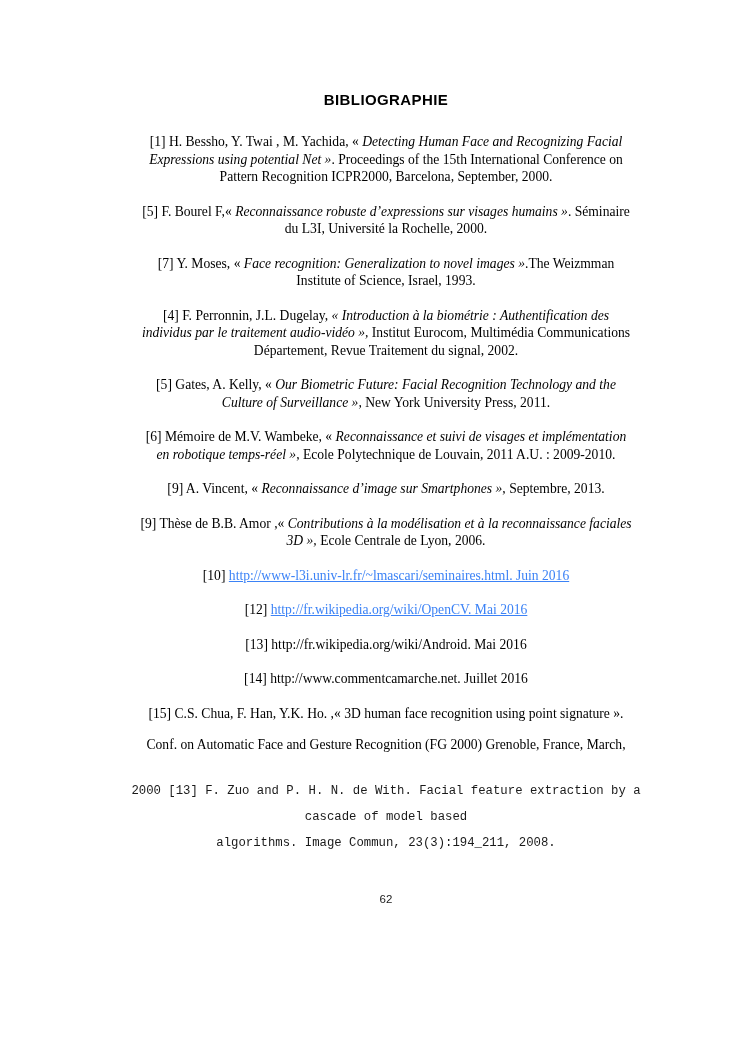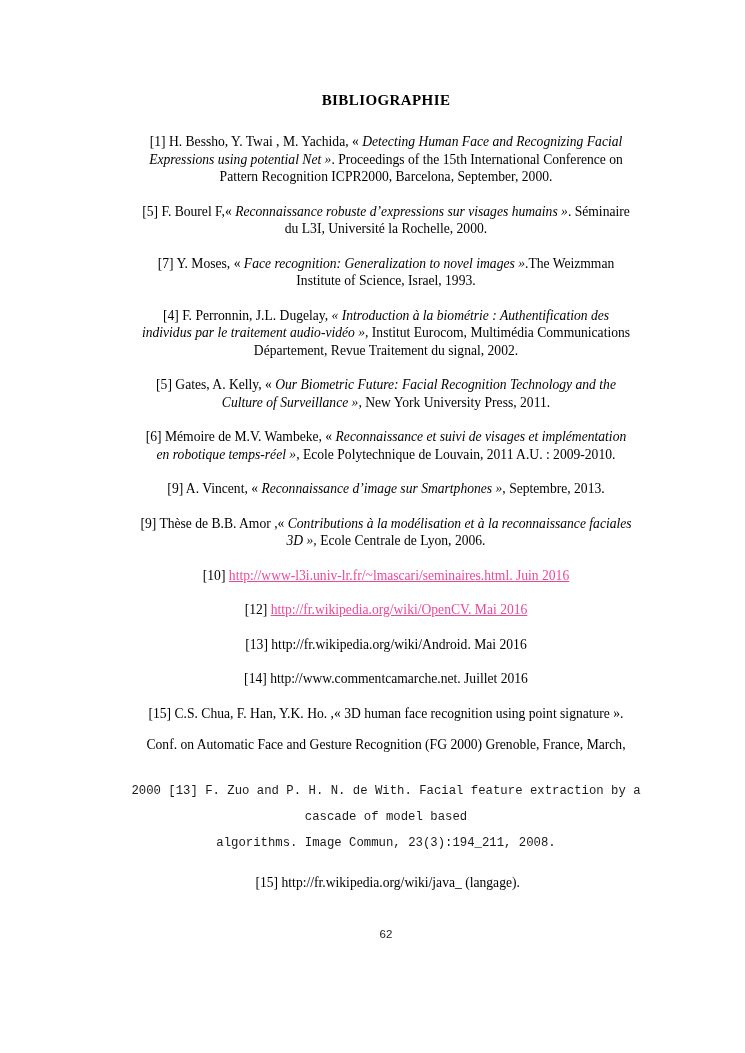--- a/index.html
+++ b/index.html
@@ -13,39 +13,39 @@
   }
   .page {
     box-sizing: border-box;
     width: 745px;
     height: 1053px;
     padding: 91px 79px 0 106px;
     background: #ffffff;
   }
   .content { width: 560px; }
   .doc-title {
-    font-family: Liberation Serif, serif;
+    font-family: Liberation Sans, sans-serif;
     font-weight: bold;
     font-size: 15px;
     line-height: 18px;
     text-align: center;
     letter-spacing: 0.4px;
     margin: 0 0 24px 0;
   }
   .entry {
     margin: 0 0 17px 0;
     font-size: 13.6px;
     line-height: 17.5px;
     white-space: pre-wrap;
     text-align: center;
   }
   .entry span, .entry a { white-space: pre-wrap; }
   .italic { font-style: italic; }
   a.link {
-    color: #ec4899;
+    color: #3b82f6;
     text-decoration: underline;
     cursor: pointer;
   }
   .gap-small  { margin-bottom: 14px; }
   .gap-smaller{ margin-bottom: 24px; }
   .sans-font {
     font-family: Liberation Mono, monospace;
     font-size: 12.3px;
     line-height: 26px;
     color: #1a1a1a;
@@ -85,17 +85,16 @@
         <p class="entry"><span class="text-run">[9] Thèse de B.B. Amor ,« </span><span class="italic">Contributions à la modélisation et à la reconnaissance faciales
 3D »,</span><span class="text-run"> Ecole Centrale de Lyon, 2006.</span></p>
         <p class="entry"><span class="text-run">[10] </span><a class="link" href="#">http://www-l3i.univ-lr.fr/~lmascari/seminaires.html. Juin 2016</a></p>
         <p class="entry"><span class="text-run">[12] </span><a class="link" href="#">http://fr.wikipedia.org/wiki/OpenCV. Mai 2016</a></p>
         <p class="entry"><span class="text-run">[13] http://fr.wikipedia.org/wiki/Android. Mai 2016</span></p>
         <p class="entry"><span class="text-run">[14] http://www.commentcamarche.net. Juillet 2016</span></p>
         <p class="entry gap-small"><span class="text-run">[15] C.S. Chua, F. Han, Y.K. Ho. ,« 3D human face recognition using point signature ».</span></p>
         <p class="entry gap-smaller"><span class="text-run">Conf. on Automatic Face and Gesture Recognition (FG 2000) Grenoble, France, March,</span></p>
         <p class="entry sans-font"><span class="text-run">2000 [13] F. Zuo and P. H. N. de With. Facial feature extraction by a cascade of model based
 algorithms. Image Commun, 23(3):194_211, 2008.</span></p>
-        <p class="entry gap-none"><span class="text-run"> [15] http://fr.wikipedia.org/wiki/java_ (langage).</span></p>
       </div>
     <div class="page-number">62</div>
   </div>
 </div>
 
 </body></html>

